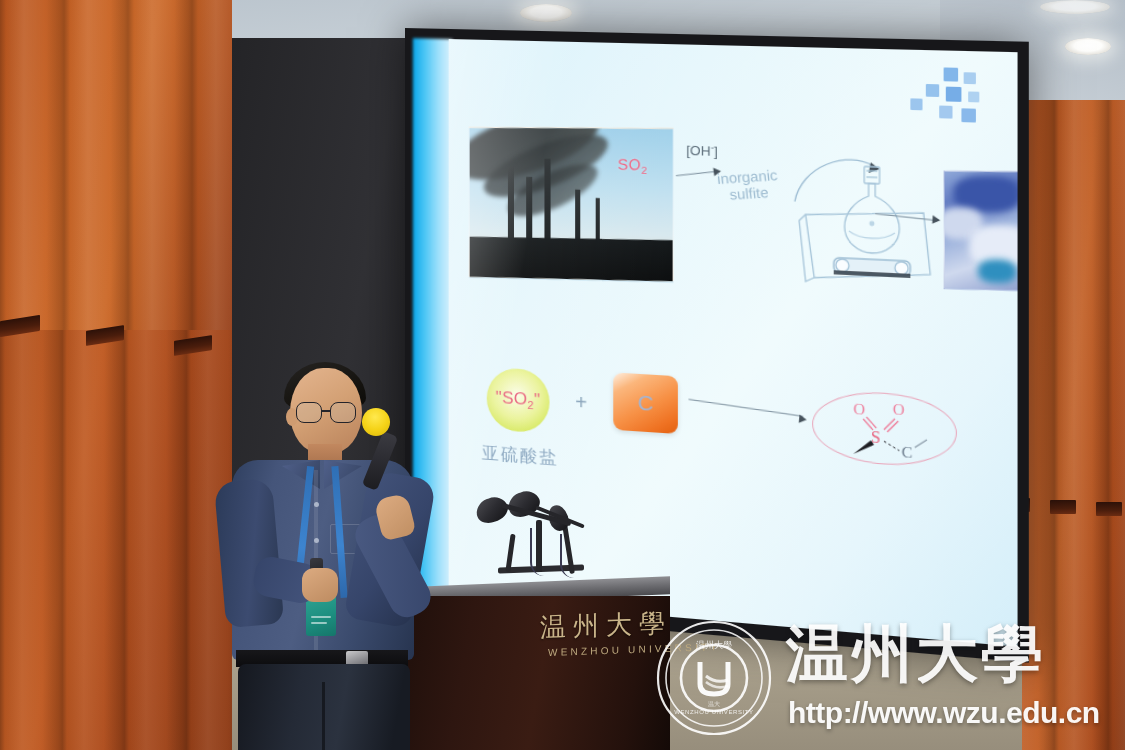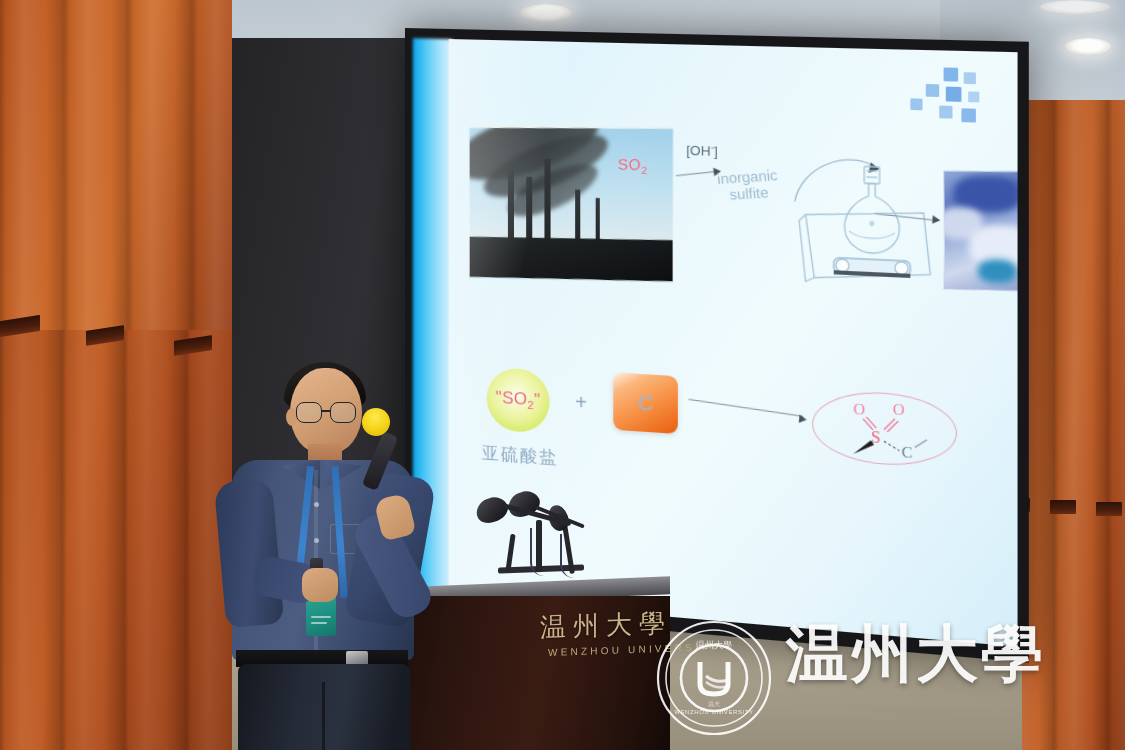--- a/index.html
+++ b/index.html
@@ -593,15 +593,16 @@
         <circle cx="60" cy="60" r="33" fill="none" stroke="rgba(255,255,255,0.9)" stroke-width="2.6"></circle>
         <path d="M46 44 L46 66 Q46 76 60 76 Q74 76 74 66 L74 44" fill="none" stroke="rgba(255,255,255,0.95)" stroke-width="5"></path>
         <path d="M52 58 Q62 66 74 62" fill="none" stroke="rgba(255,255,255,0.8)" stroke-width="3"></path>
         <path d="M52 64 Q62 72 74 68" fill="none" stroke="rgba(255,255,255,0.7)" stroke-width="2.6"></path>
         <text x="60" y="30" text-anchor="middle" font-family="DejaVu Sans, sans-serif" font-size="9" fill="rgba(255,255,255,0.85)">温州大學</text>
         <text x="60" y="96" text-anchor="middle" font-family="Liberation Sans, sans-serif" font-size="6" letter-spacing="0.6" fill="rgba(255,255,255,0.8)">WENZHOU UNIVERSITY</text>
         <text x="60" y="88" text-anchor="middle" font-family="DejaVu Sans, sans-serif" font-size="6" fill="rgba(255,255,255,0.7)">温大</text>
       </svg>
     </div>
     <div class="wm-cn">温州大學</div>
+    <div class="wm-url">http://www.wzu.edu.cn</div>
   </div>
 
 </div>
 
 </body></html>

